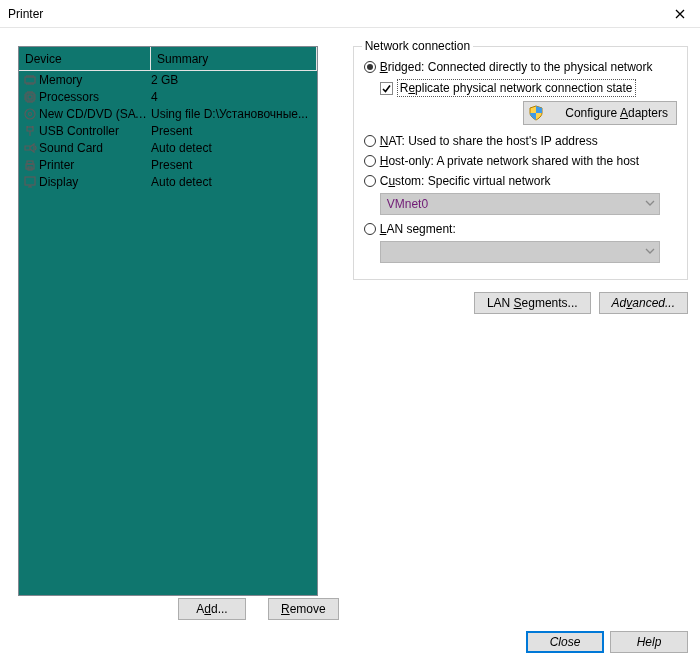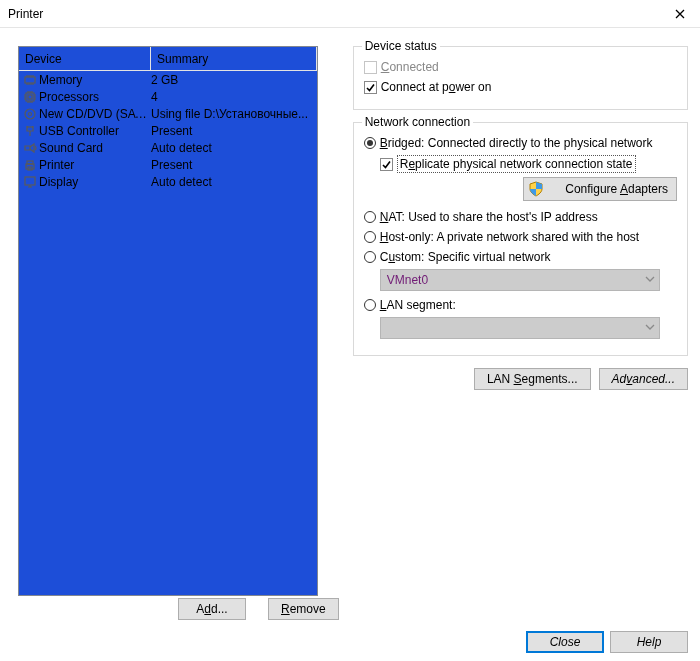--- a/index.html
+++ b/index.html
@@ -29,21 +29,21 @@
 
   
   .content { padding: 18px 12px 12px 18px; }
   .panels { display: flex; gap: 14px; }
 
   
   .device-list {
     width: 300px;
     height: 550px;
     border: 1px solid #828790;
-    background: #1d4ed8;
+    background: #0f766e;
     display: flex; flex-direction: column;
   }
   .headers {
     display: flex;
     height: 24px;
     border-bottom: 1px solid #e3e3e3;
     align-items: center;
     color: #000;
   }
   .col-device { width: 132px; padding-left: 6px; border-right: 1px solid #e3e3e3; height: 100%; display:flex; align-items:center; }
@@ -295,39 +295,20 @@
           <span><span>A</span><span class="ul">d</span><span>d...</span></span>
         </button>
         <button class="btn">
           <span><span></span><span class="ul">R</span><span>emove</span></span>
         </button>
       </div>
     </div>
 
     <div class="right-pane">
 
-      <div class="groupbox">
-        <span class="legend">Device status</span>
-
-        <div class="checkbox-row disabled">
-          <span class="checkbox disabled">
-            
-          </span>
-          <span><span></span><span class="ul">C</span><span>onnected</span></span>
-        </div>
-
-        <div class="checkbox-row">
-          <span class="checkbox checked">
-            <svg viewBox="0 0 11 11">
-                <path d="M2 6 L4.5 8.5 L9 2.5" stroke="#000" stroke-width="1.6" fill="none"></path>
-              </svg>
-          </span>
-          <span><span>Connect at p</span><span class="ul">o</span><span>wer on</span></span>
-        </div>
-      </div>
 
       <div class="groupbox">
         <span class="legend">Network connection</span>
 
         <div class="radio-row">
           <span class="radio checked">
               <span class="dot"></span>
             </span>
           <span><span></span><span class="ul">B</span><span>ridged: Connected directly to the physical network</span></span>
         </div>

